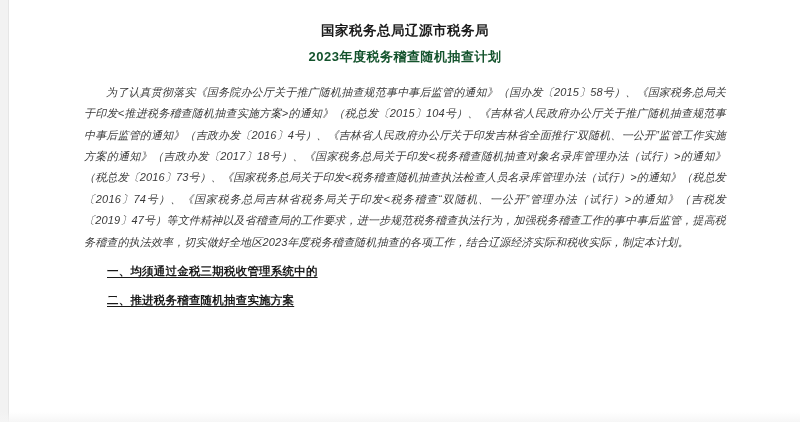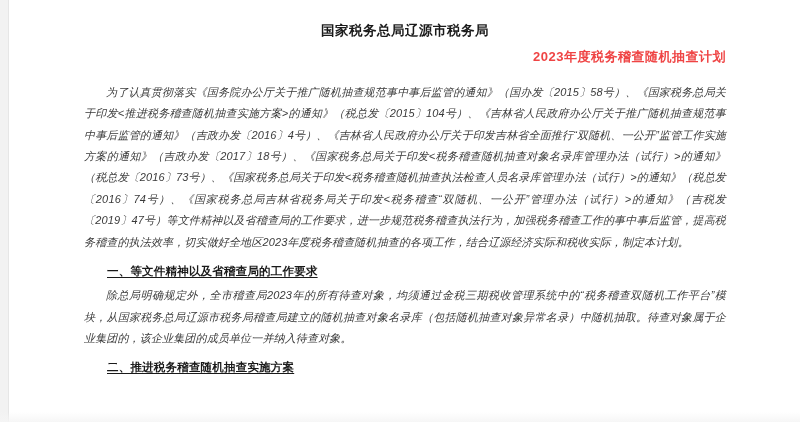--- a/index.html
+++ b/index.html
@@ -40,24 +40,24 @@
   }
   .doc-title {
     text-align: center;
     font-size: 13.5px;
     font-weight: bold;
     color: #1a1a1a;
     letter-spacing: 0.5px;
     line-height: 1.9;
   }
   .doc-subtitle {
-    text-align: right;
+    text-align: center;
     font-size: 13px;
     font-weight: bold;
-    color: #ef4444;
+    color: #14532d;
     letter-spacing: 0.5px;
     line-height: 2.0;
     margin-bottom: 12px;
   }
   .body-para {
     font-size: 11px;
     color: #3a3a3a;
     line-height: 1.95;
     text-align: justify;
     text-justify: inter-ideograph;
@@ -104,23 +104,22 @@
   <div class="sidebar-rule"></div>
 
   <div class="content">
 
     <div class="doc-title">国家税务总局辽源市税务局</div>
     <div class="doc-subtitle">2023年度税务稽查随机抽查计划</div>
 
     <p class="body-para">为了认真贯彻落实《国务院办公厅关于推广随机抽查规范事中事后监管的通知》（国办发〔2015〕58号）、《国家税务总局关于印发&lt;推进税务稽查随机抽查实施方案&gt;的通知》（税总发〔2015〕104号）、《吉林省人民政府办公厅关于推广随机抽查规范事中事后监管的通知》（吉政办发〔2016〕4号）、《吉林省人民政府办公厅关于印发吉林省全面推行“双随机、一公开”监管工作实施方案的通知》（吉政办发〔2017〕18号）、《国家税务总局关于印发&lt;税务稽查随机抽查对象名录库管理办法（试行）&gt;的通知》（税总发〔2016〕73号）、《国家税务总局关于印发&lt;税务稽查随机抽查执法检查人员名录库管理办法（试行）&gt;的通知》（税总发〔2016〕74号）、《国家税务总局吉林省税务局关于印发&lt;税务稽查“双随机、一公开”管理办法（试行）&gt;的通知》（吉税发〔2019〕47号）等文件精神以及省稽查局的工作要求，进一步规范税务稽查执法行为，加强税务稽查工作的事中事后监管，提高税务稽查的执法效率，切实做好全地区2023年度税务稽查随机抽查的各项工作，结合辽源经济实际和税收实际，制定本计划。</p>
 
     <div class="section-heading">
-      <span class="underline">一、等文件精神以及省稽查局的工作要求</span>
+      <span class="underline">一、均须通过金税三期税收管理系统中的</span>
     </div>
-    <p class="body-para">除总局明确规定外，全市稽查局2023年的所有待查对象，均须通过金税三期税收管理系统中的“税务稽查双随机工作平台”模块，从国家税务总局辽源市税务局稽查局建立的随机抽查对象名录库（包括随机抽查对象异常名录）中随机抽取。待查对象属于企业集团的，该企业集团的成员单位一并纳入待查对象。</p>
 
     <div class="section-heading">
       <span class="underline">二、推进税务稽查随机抽查实施方案</span>
     </div>
 
   </div>
 
   <div class="bottom-fade"></div>
 </div>
 

